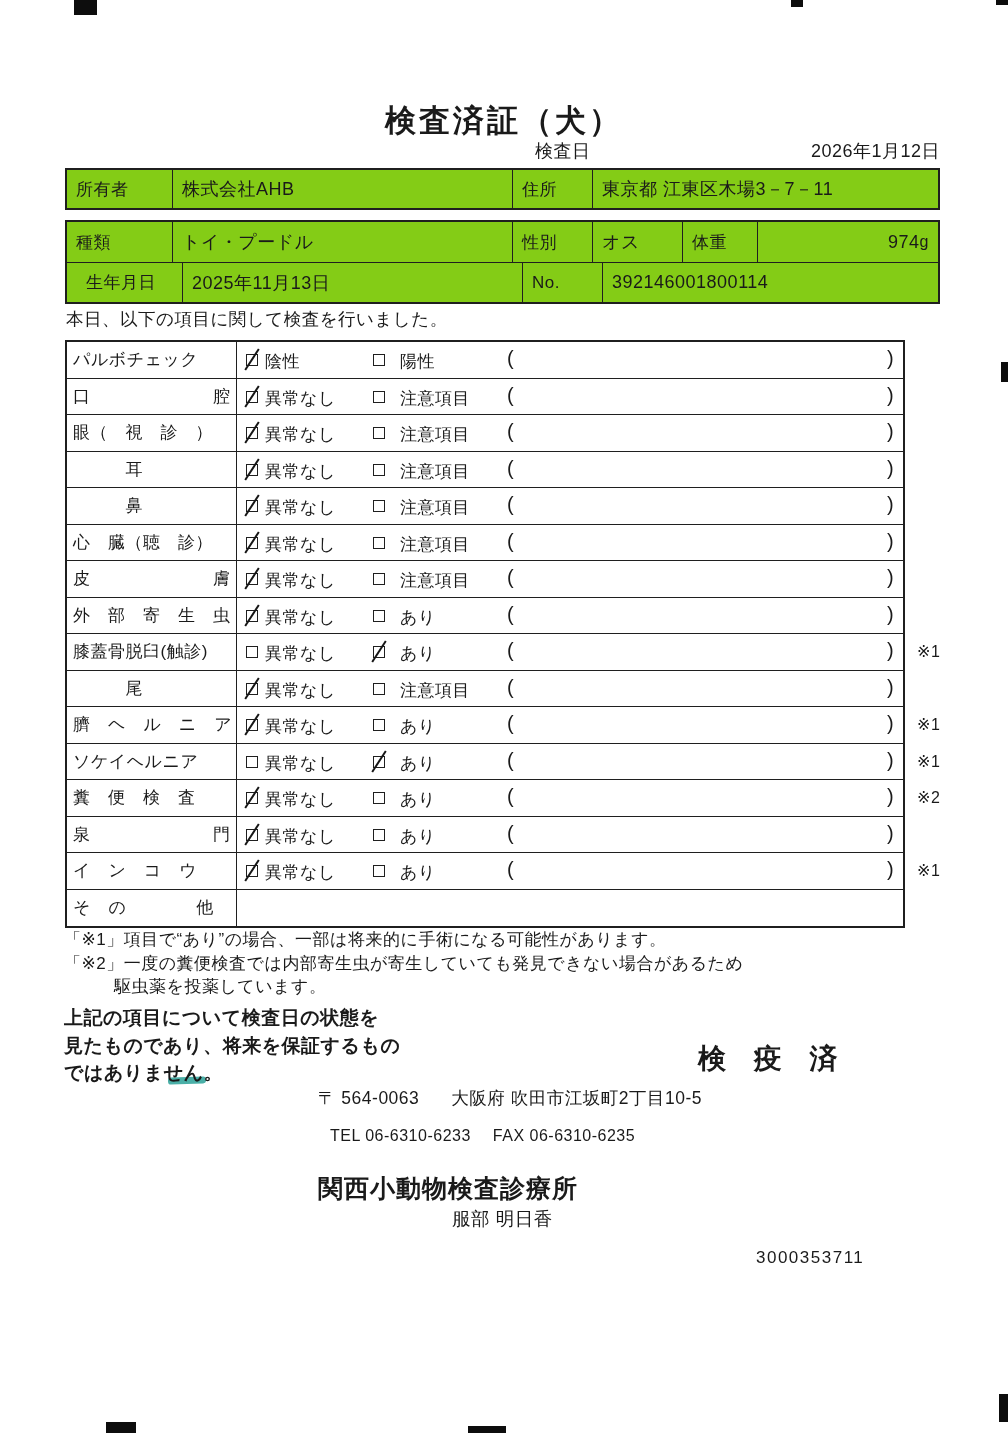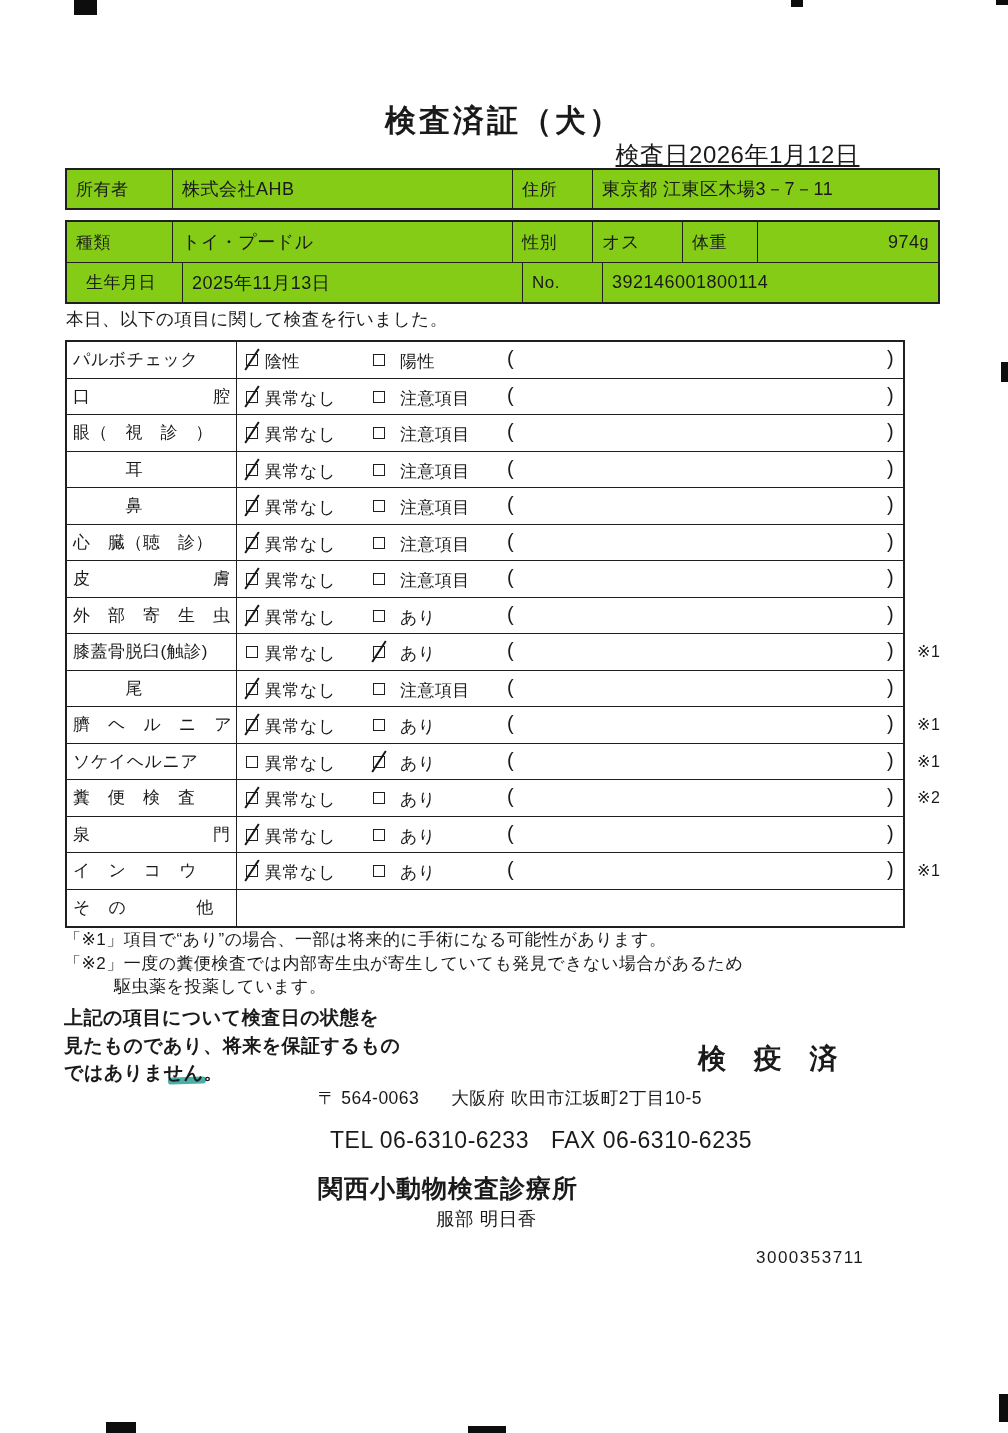--- a/index.html
+++ b/index.html
@@ -10,21 +10,21 @@
     background:#ffffff; color:#1a1a1a; overflow:hidden;
     letter-spacing:0.5px;
   }
   
   .artifact { position:absolute; background:#0d0d0d; }
   .artifact-teal { position:absolute; background:#2aa198; opacity:.85; border-radius:3px; transform:rotate(-2deg); }
   
   .doc-title { position:absolute; top:84px; left:0; width:100%; text-align:center;
     font-size:31px; font-weight:700; letter-spacing:3px;margin-top:16px; }
   .date-line { position:absolute; top:139px; left:535px; width:405px;
-    display:flex; justify-content:center; font-size:24px;text-decoration:underline; }
+    display:flex; justify-content:space-between; font-size:18px; }
   
   .box-table { position:absolute; left:65px; width:875px; border:2px solid #1f1f1f; background:#84cc16; }
   .trow { display:flex; height:38px; }
   .trow + .trow { border-top:1.5px solid #1f1f1f;padding-left:10px; }
   .cell { display:flex; align-items:center; padding:0 9px; font-size:18px; overflow:hidden; white-space:nowrap; }
   .cell + .cell { border-left:1.5px solid #1f1f1f; }
   .cell.lab { font-size:17px; }
   .w-lab { width:105px; }
   .w-val { width:340px; }
   .w-lab2 { width:80px; }
@@ -62,23 +62,23 @@
   .rownote { position:absolute; left:850px; top:8px; font-size:16px; white-space:nowrap; }
   
   .footnotes { position:absolute; top:928px; left:64px; font-size:17px; line-height:23.5px; }
   .footnotes .indent { margin-left:50px; }
   .disclaimer { position:absolute; top:1004px; left:64px; font-size:19px;
     font-weight:700; line-height:27.5px; }
   .quarantine { position:absolute; top:1040px; left:698px; font-size:28px;
     font-weight:700; letter-spacing:10px; white-space:nowrap; }
   
   .addr-line { position:absolute; top:1086px; left:318px; font-size:17.5px; display:flex; gap:32px; white-space:nowrap; }
-  .tel-line { position:absolute; top:1127px; left:330px; font-size:23px; display:flex; gap:22px; white-space:nowrap;justify-content:center; }
+  .tel-line { position:absolute; top:1127px; left:330px; font-size:16px; display:flex; gap:22px; white-space:nowrap;justify-content:center; }
   .clinic-name { position:absolute; top:1172px; left:318px; font-size:25px; font-weight:700; letter-spacing:1px; }
-  .vet-name { position:absolute; top:1206px; left:436px; font-size:18.5px; }
+  .vet-name { position:absolute; top:1206px; left:452px; font-size:18.5px; }
   .serial { position:absolute; top:1248px; left:756px; font-size:17px; letter-spacing:1.5px; }
 </style>
 </head>
 <body>
 
 <div class="page">
 
   <div class="artifact" style="left:74px;top:0;width:23px;height:15px;"></div>
   <div class="artifact" style="left:791px;top:0;width:12px;height:7px;"></div>
   <div class="artifact" style="left:996px;top:0;width:12px;height:5px;"></div>

